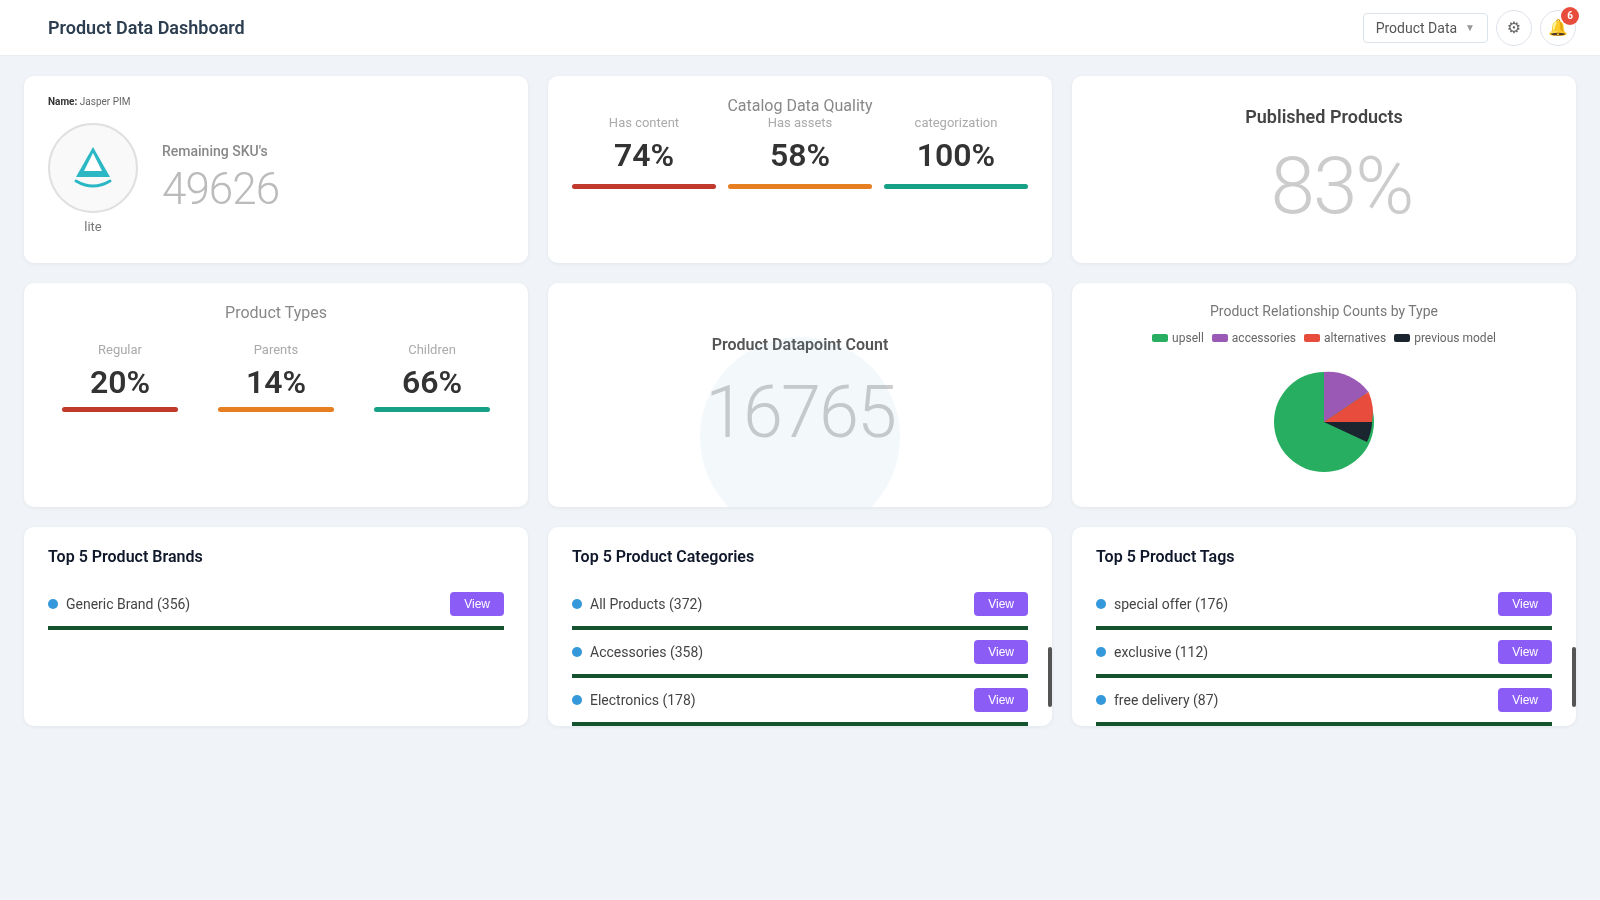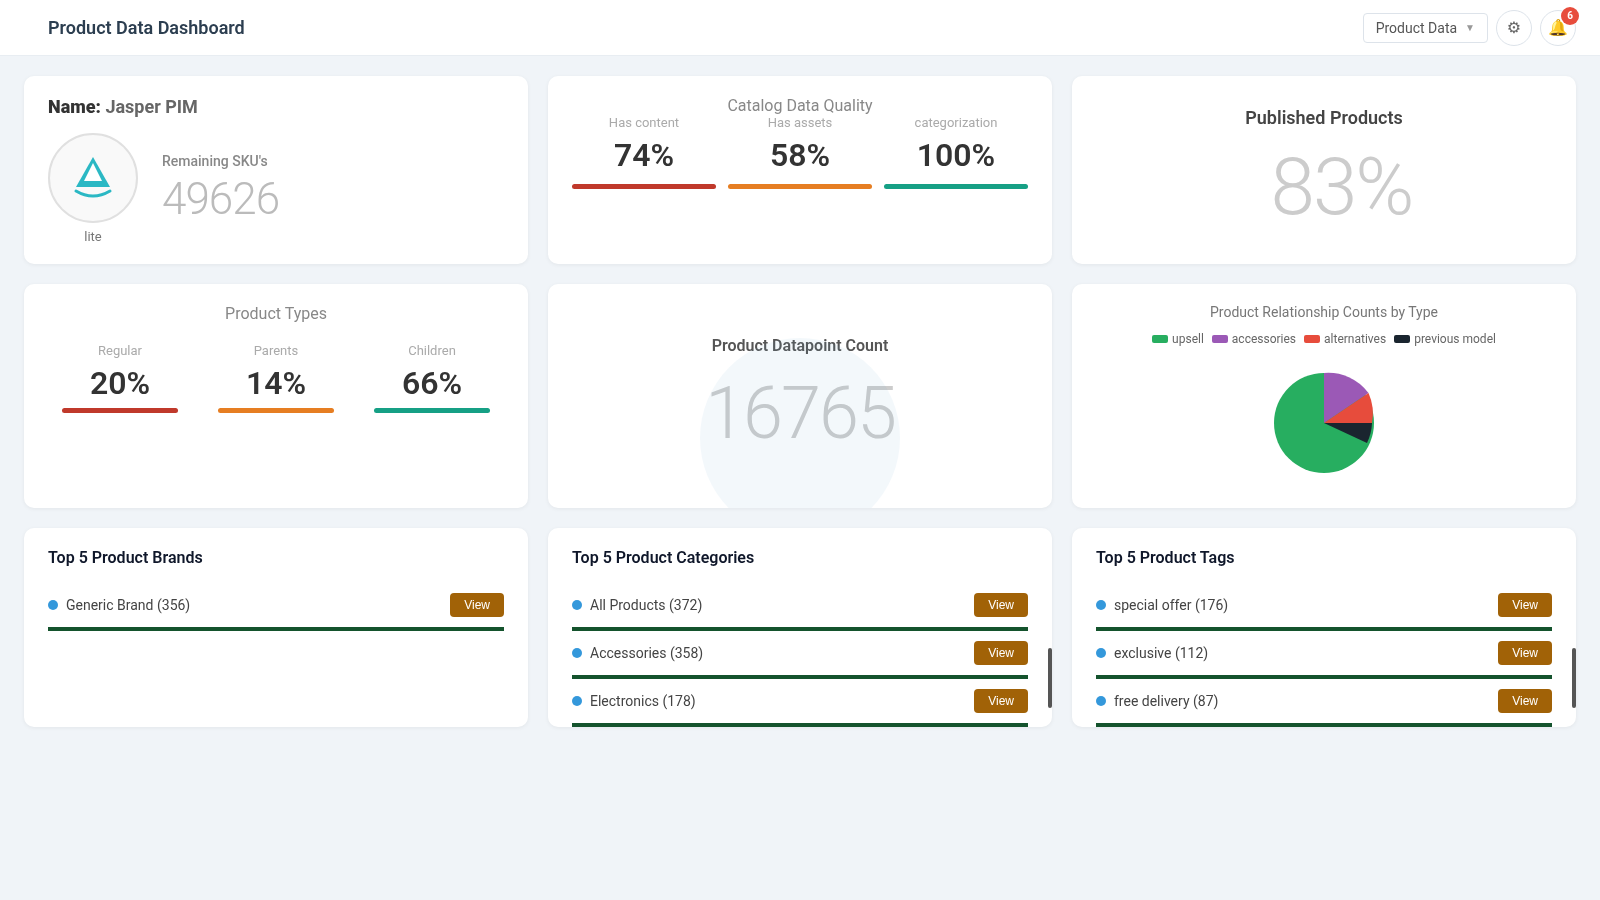--- a/index.html
+++ b/index.html
@@ -85,23 +85,22 @@
       box-shadow: 0 1px 4px rgba(0,0,0,0.06);
     }
 
     
     .jasper-card {
       display: flex;
       flex-direction: column;
       gap: 8px;
     }
     .jasper-name {
-      font-size: 18px;
+      font-size: 10px;
       color: #666;
-      font-weight: bold;
     }
     .jasper-name strong { color: #333; }
     .jasper-content {
       display: flex;
       align-items: center;
       gap: 24px;
       margin-top: 8px;
     }
     .jasper-logo {
       display: flex;
@@ -281,21 +280,21 @@
       font-size: 14px;
       color: #444;
     }
     .item-dot {
       width: 10px; height: 10px;
       border-radius: 50%;
       background: #3498db;
       flex-shrink: 0;
     }
     .view-btn {
-      background: #a16207;
+      background: #8b5cf6;
       color: #fff;
       border: none;
       border-radius: 4px;
       padding: 5px 14px;
       font-size: 12px;
       cursor: pointer;
       font-weight: 500;
     }
     .scrollbar-hint {
       width: 4px;

